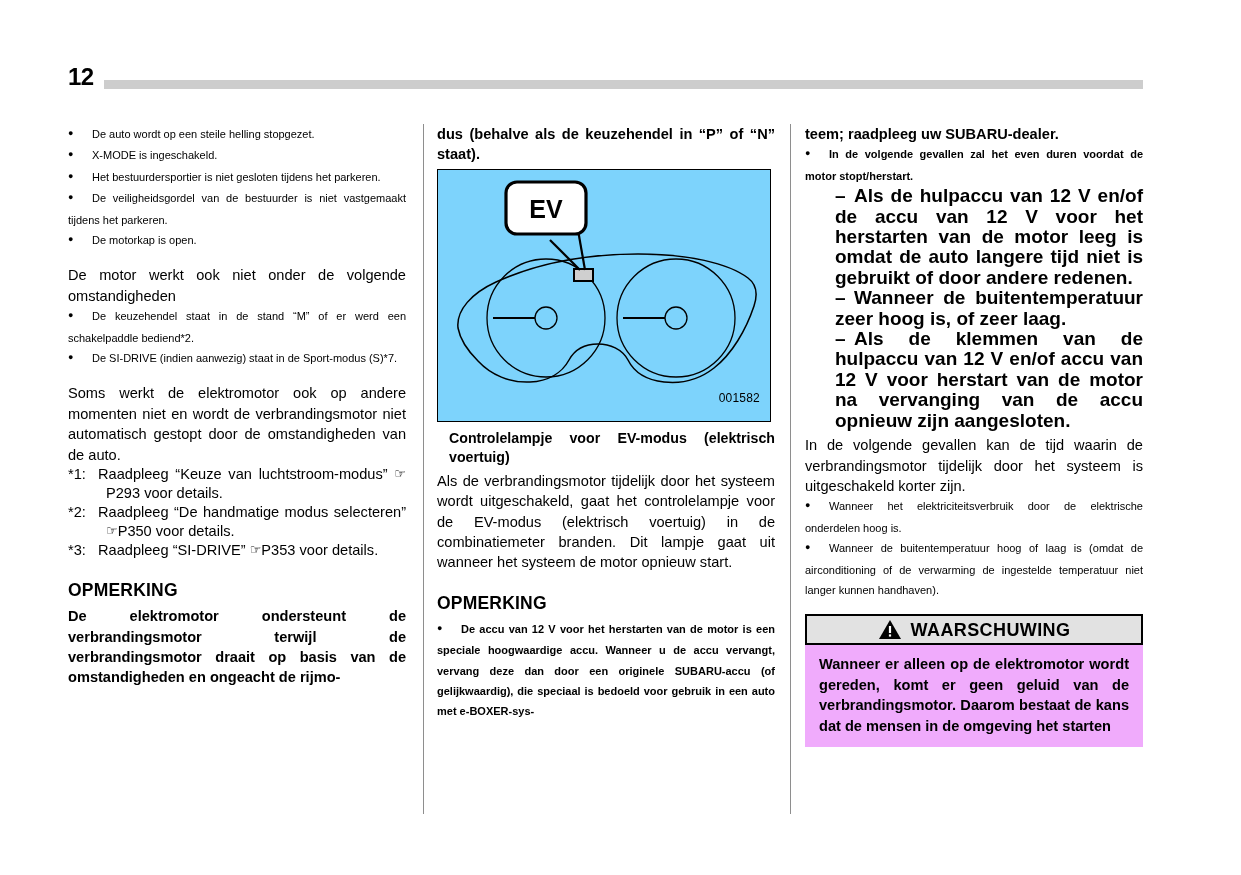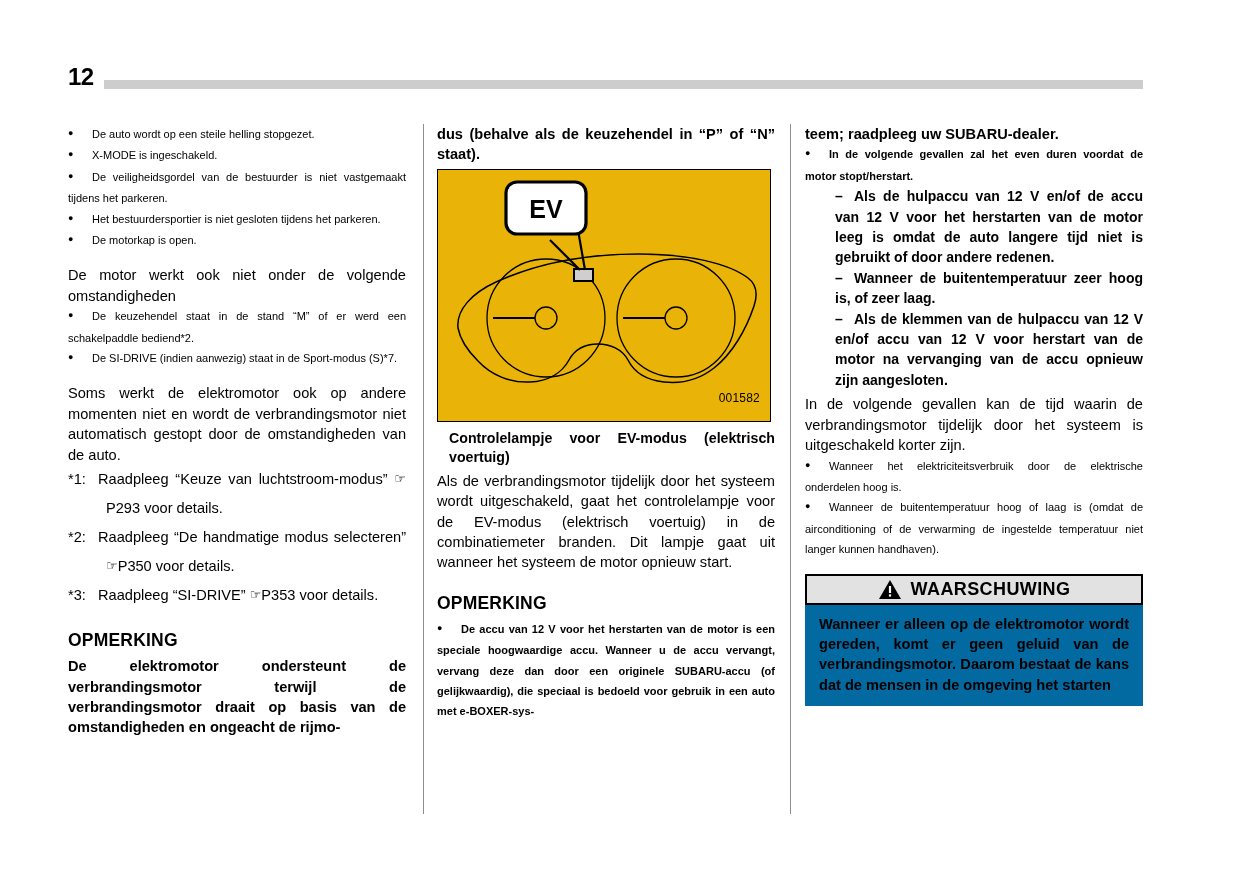--- a/index.html
+++ b/index.html
@@ -101,37 +101,37 @@
     font-size: 9px;
     position: relative;
     top: -2px;
   }
   .bullet.bold { font-weight: bold; }
 
   
   .dash {
     position: relative;
     margin-left: 30px;
-    font-size: 14px;
+    font-size: 19px;
     line-height: 20.4px;
     text-align: justify;
     font-weight: bold;
   }
   .dash .dsh {
     display: inline-block;
     width: 19px;
   }
   .dash .dsh::before {
     content: "\2013";
   }
 
   
   .footnote {
     font-size: 14.6px;
-    line-height: 29px;
+    line-height: 19px;
     padding-left: 38px;
     text-indent: -38px;
     text-align: justify;
   }
   .footnote .fn-label {
     display: inline-block;
     width: 30px;
     text-indent: 0;
   }
   .pointer-glyph {
@@ -149,21 +149,21 @@
     letter-spacing: 0.2px;
   }
 
   
   .figure-box {
     position: relative;
     width: 334px;
     height: 253px;
     border: 1.3px solid #000;
     box-sizing: border-box;
-    background: #eab308;
+    background: #7dd3fc;
   }
   .figure-box svg { display: block; }
   .fig-id {
     position: absolute;
     right: 10px;
     bottom: 16px;
     font-size: 12px;
     letter-spacing: 0.2px;
   }
   .fig-caption {
@@ -194,21 +194,21 @@
   .warning-title {
     font-size: 18px;
     font-weight: bold;
     letter-spacing: 0.4px;
     line-height: 20px;
   }
   .warn-tri {
     display: block;
   }
   .warning-body {
-    background: #0369a1;
+    background: #f0abfc;
     padding: 9px 14px 11px 14px;
     box-sizing: border-box;
   }
   .warning-body p {
     margin: 0;
     font-size: 14.6px;
     line-height: 20.4px;
     font-weight: bold;
     text-align: justify;
   }
@@ -223,22 +223,22 @@
 
 <div id="columns">
 
   <div class="col-rule" id="rule-1"></div>
   <div class="col-rule" id="rule-2"></div>
 
   <div class="col" id="col-1">
 
     <div class="bullet"><span class="dot"></span><span>De auto wordt op een steile helling stopgezet.</span></div>
     <div class="bullet"><span class="dot"></span><span>X-MODE is ingeschakeld.</span></div>
+    <div class="bullet"><span class="dot"></span><span>Het bestuurdersportier is niet gesloten tijdens het parkeren.</span></div>
     <div class="bullet"><span class="dot"></span><span>De veiligheidsgordel van de bestuurder is niet vastgemaakt tijdens het parkeren.</span></div>
-    <div class="bullet"><span class="dot"></span><span>Het bestuurdersportier is niet gesloten tijdens het parkeren.</span></div>
     <div class="bullet"><span class="dot"></span><span>De motorkap is open.</span></div>
 
     <div class="gap-m"></div>
 
     <p class="para lastline-left">De motor werkt ook niet onder de volgende omstandigheden</p>
 
     <div class="bullet"><span class="dot"></span><span>De keuzehendel staat in de stand “M” of er werd een schakelpaddle bediend*2.</span></div>
     <div class="bullet"><span class="dot"></span><span>De SI-DRIVE (indien aanwezig) staat in de Sport-modus (S)*7.</span></div>
 
     <div class="gap-m"></div>

